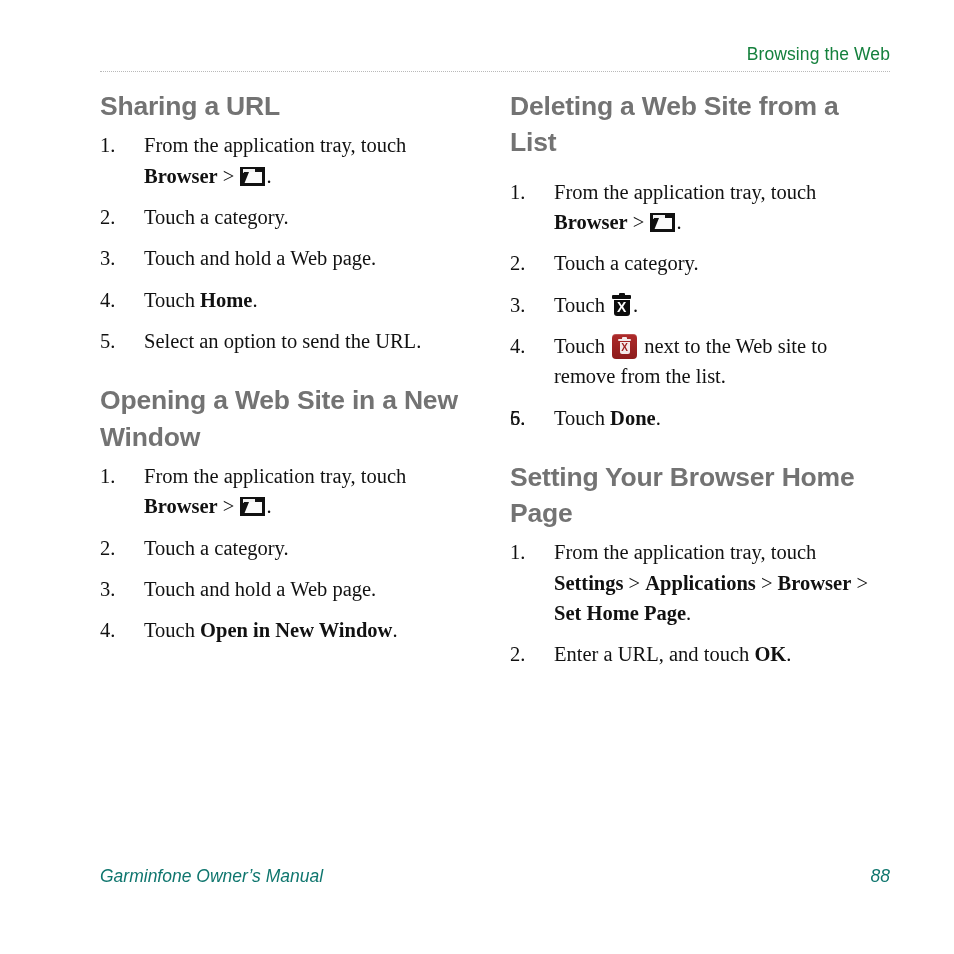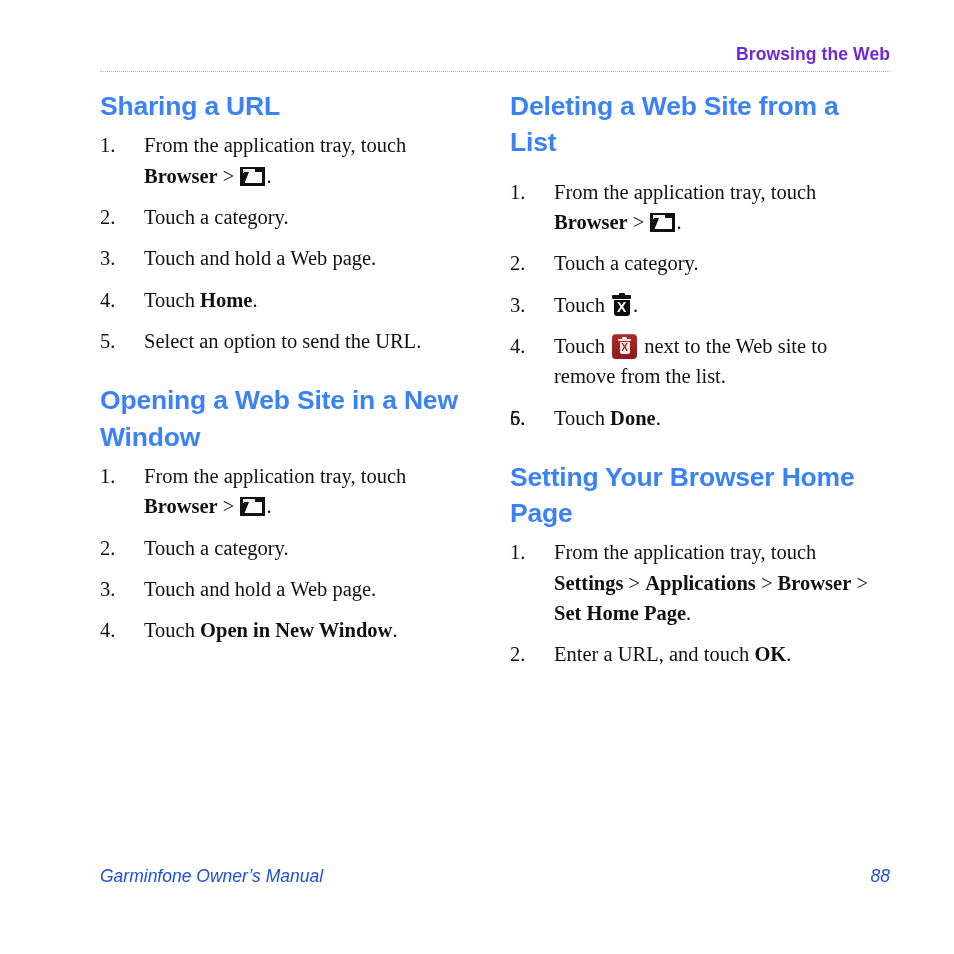--- a/index.html
+++ b/index.html
@@ -30,22 +30,22 @@
     top: 44px;
     width: 790px;
     height: 26px;
   }
   .header-title {
     position: absolute;
     right: 0;
     top: 0;
     font-family: "Liberation Sans", sans-serif;
     font-size: 17.5px;
-    font-weight: 700;
-    color: #6d28d9;
+    font-weight: 400;
+    color: #15803d;
     letter-spacing: 0.1px;
     white-space: nowrap;
   }
   .header-rule {
     position: absolute;
     left: 100px;
     top: 71px;
     width: 790px;
     height: 0;
     border-top: 1.6px dotted #b9b9b9;
@@ -66,21 +66,21 @@
   }
   .col-left  { left: 0; }
   .col-right { left: 410px; }
 
   
   h2.section-heading {
     font-family: "Liberation Sans", sans-serif;
     font-size: 26.5px;
     font-weight: bold;
     line-height: 1.37;
-    color: #3b82f6;
+    color: #737373;
     margin: 0 0 6px 0;
     letter-spacing: -0.2px;
   }
   .section + .section { margin-top: 26px; }
   .col-right .section:first-child h2.section-heading { margin-bottom: 16px; }
 
   
   ol.steps {
     list-style: none;
     margin: 0;
@@ -234,21 +234,21 @@
     top: 866px;
     width: 790px;
     height: 26px;
   }
   .footer-left, .footer-right {
     position: absolute;
     top: 0;
     font-family: "Liberation Sans", sans-serif;
     font-style: italic;
     font-size: 17.5px;
-    color: #1d4ed8;
+    color: #0f766e;
     white-space: nowrap;
   }
   .footer-left  { left: 0; }
   .footer-right { right: 0; }
 </style>
 </head>
 <body>
 
 <div class="page">
 

